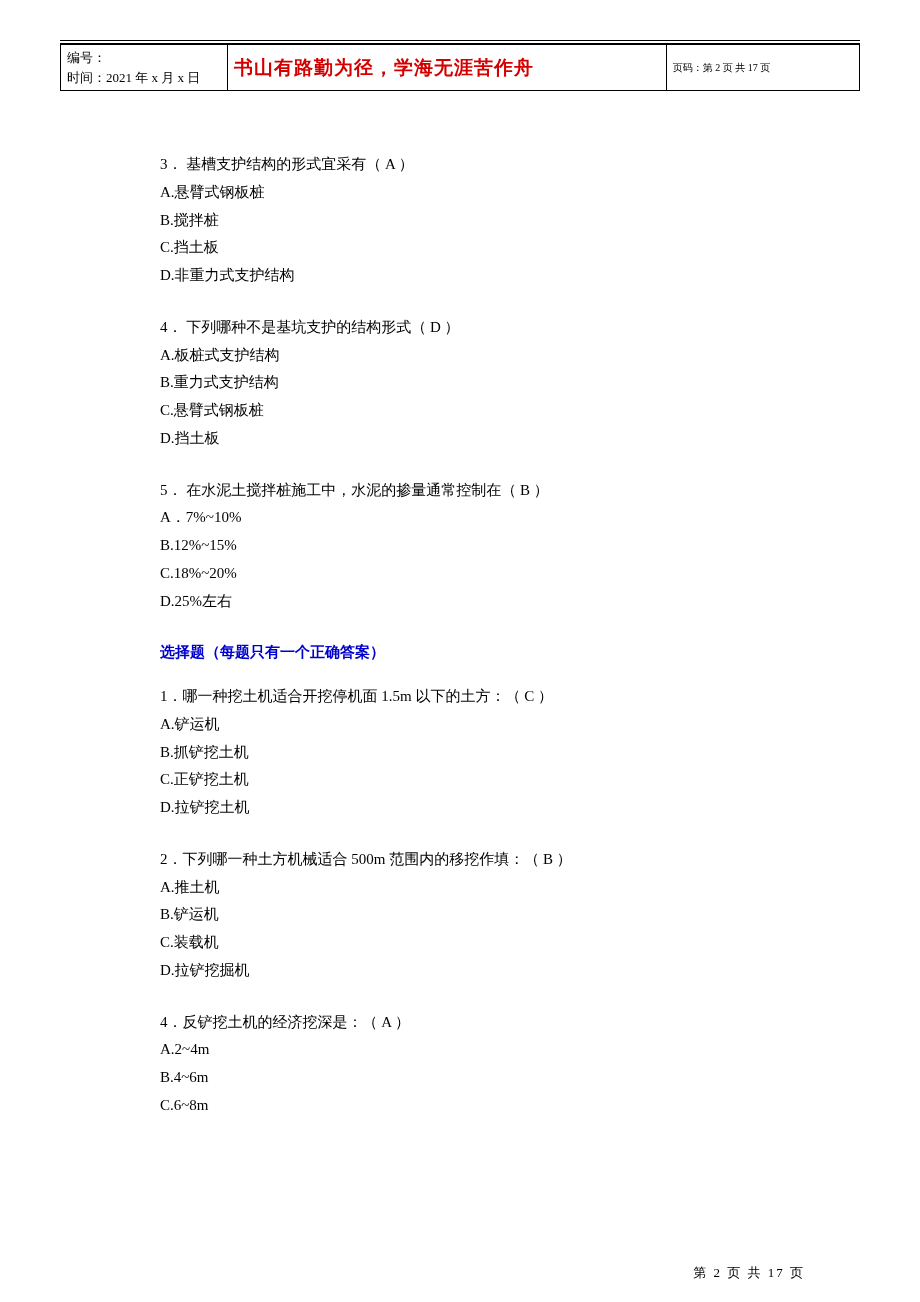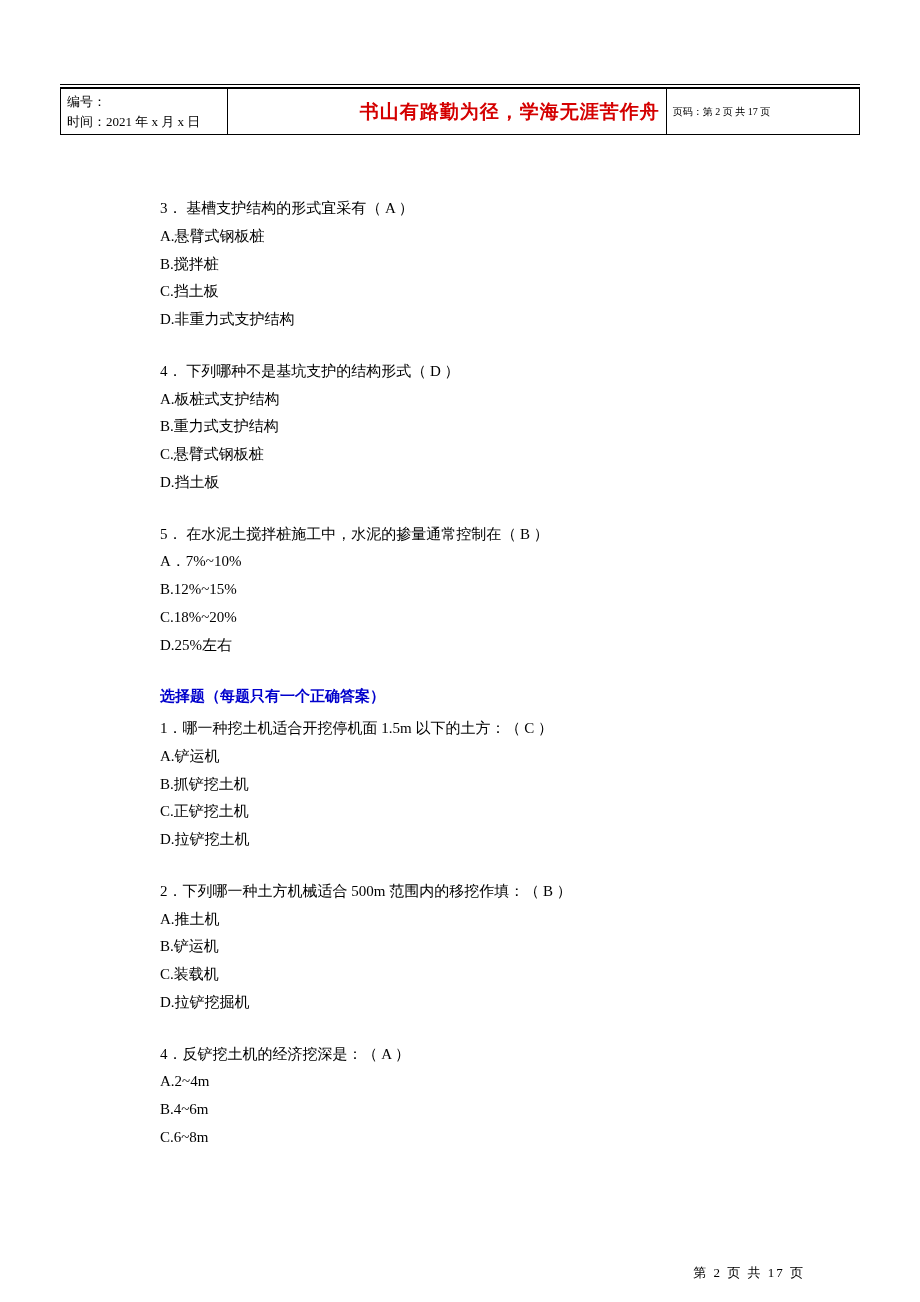--- a/index.html
+++ b/index.html
@@ -10,21 +10,21 @@
     body {
       font-family: "SimSun", "宋体", serif;
       background: #fff;
       width: 920px;
       height: 1302px;
       position: relative;
       font-size: 15px;
       color: #000;
     }
     .page-container {
-      padding: 84px 60px 0 60px;
+      padding: 40px 60px 0 60px;
     }
     .header-rule-top {
       border-top: 1.5px solid #000;
       margin-bottom: 2px;
     }
     .header-rule-top2 {
       border-top: 1px solid #000;
     }
     .header-table {
       width: 100%;
@@ -39,21 +39,21 @@
       height: 46px;
     }
     .header-table td.left-cell {
       width: 160px;
       font-size: 13px;
       line-height: 1.5;
       vertical-align: top;
       padding: 3px 6px;
     }
     .header-table td.center-cell {
-      text-align: right;
+      text-align: left;
       color: #d40000;
       font-weight: bold;
       font-size: 19px;
       letter-spacing: 1px;
       width: 420px;
     }
     .header-table td.right-cell {
       width: 185px;
       font-size: 10px;
     }
@@ -61,21 +61,21 @@
       padding: 60px 0 0 100px;
       line-height: 1.85;
       font-size: 15px;
     }
     .question-block {
       margin-bottom: 24px;
     }
     .section-heading {
       color: #0000cc;
       font-weight: bold;
-      margin-bottom: 4px;
+      margin-bottom: 16px;
     }
     .page-number-bottom {
       position: absolute;
       bottom: 20px;
       right: 115px;
       font-size: 13px;
       letter-spacing: 2px;
     }
   </style>
 </head>

